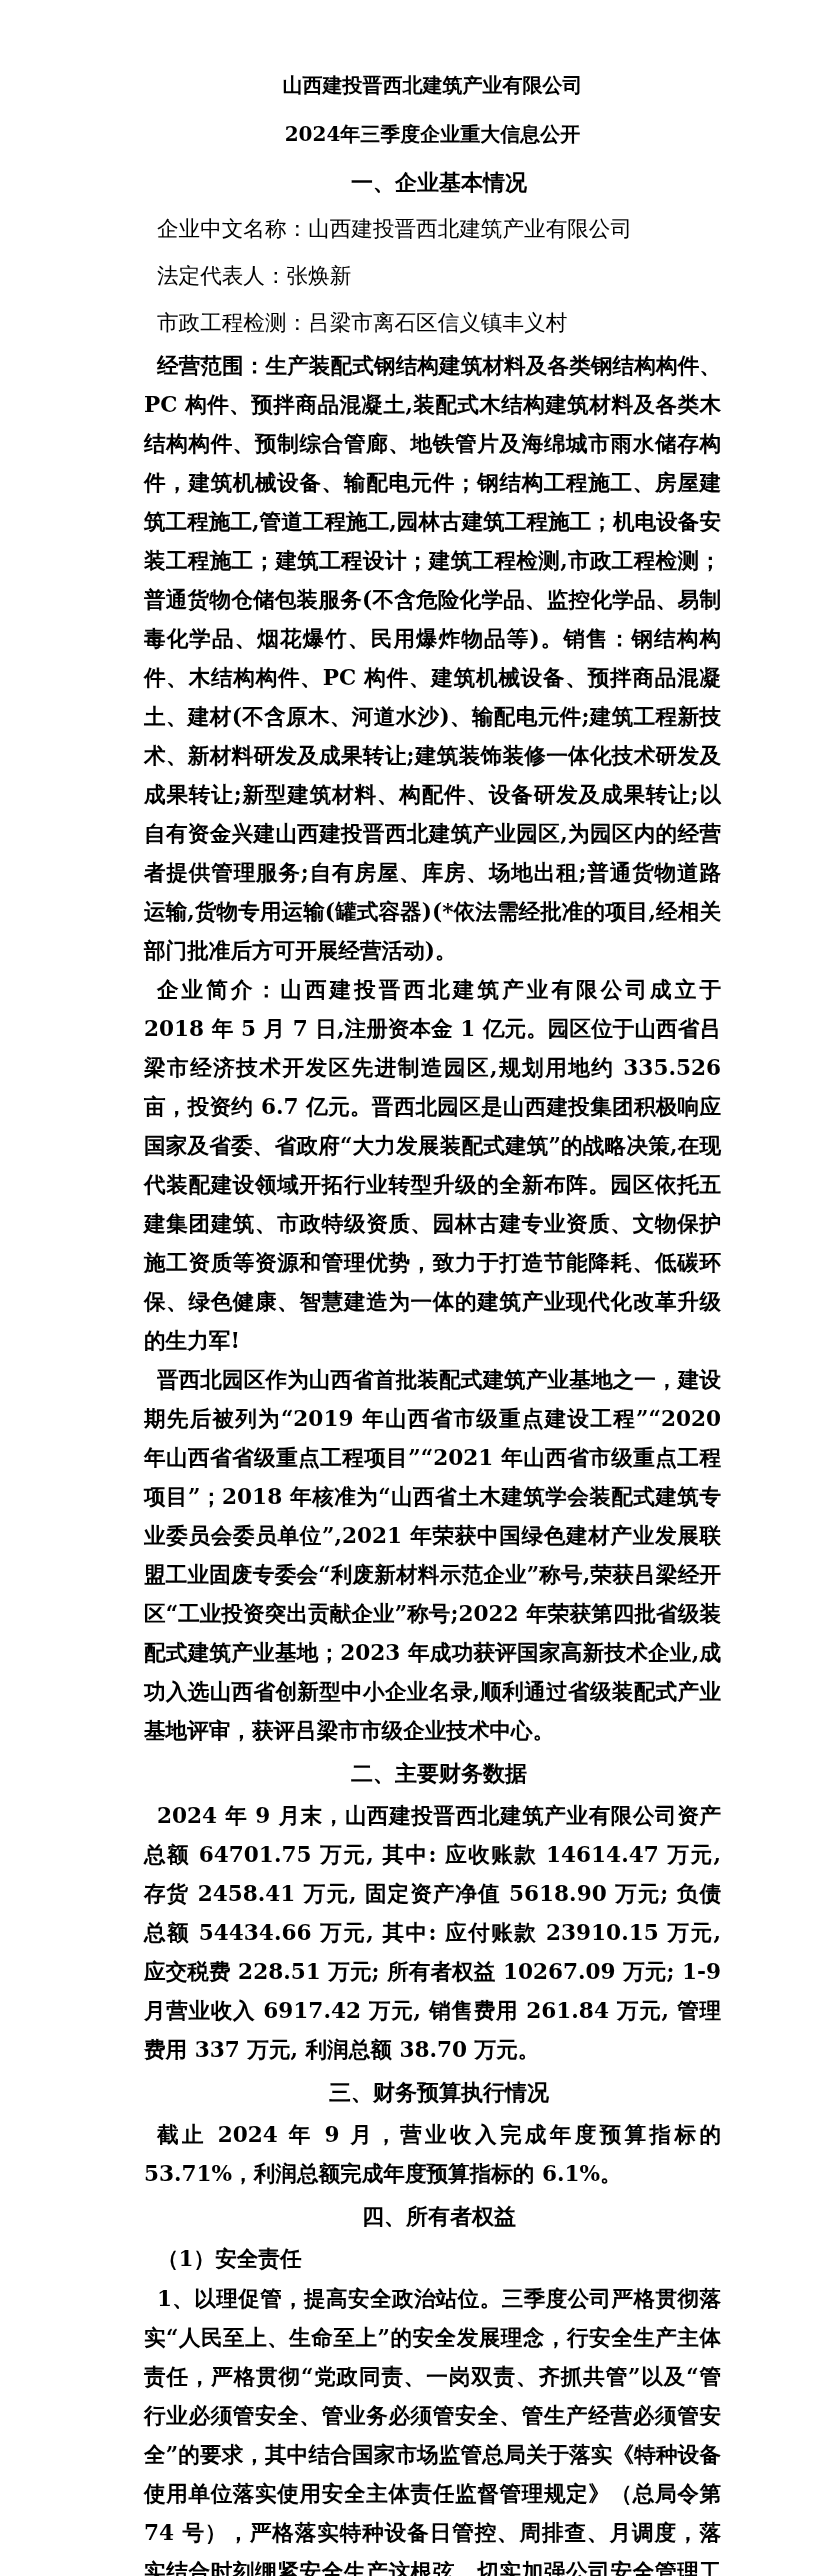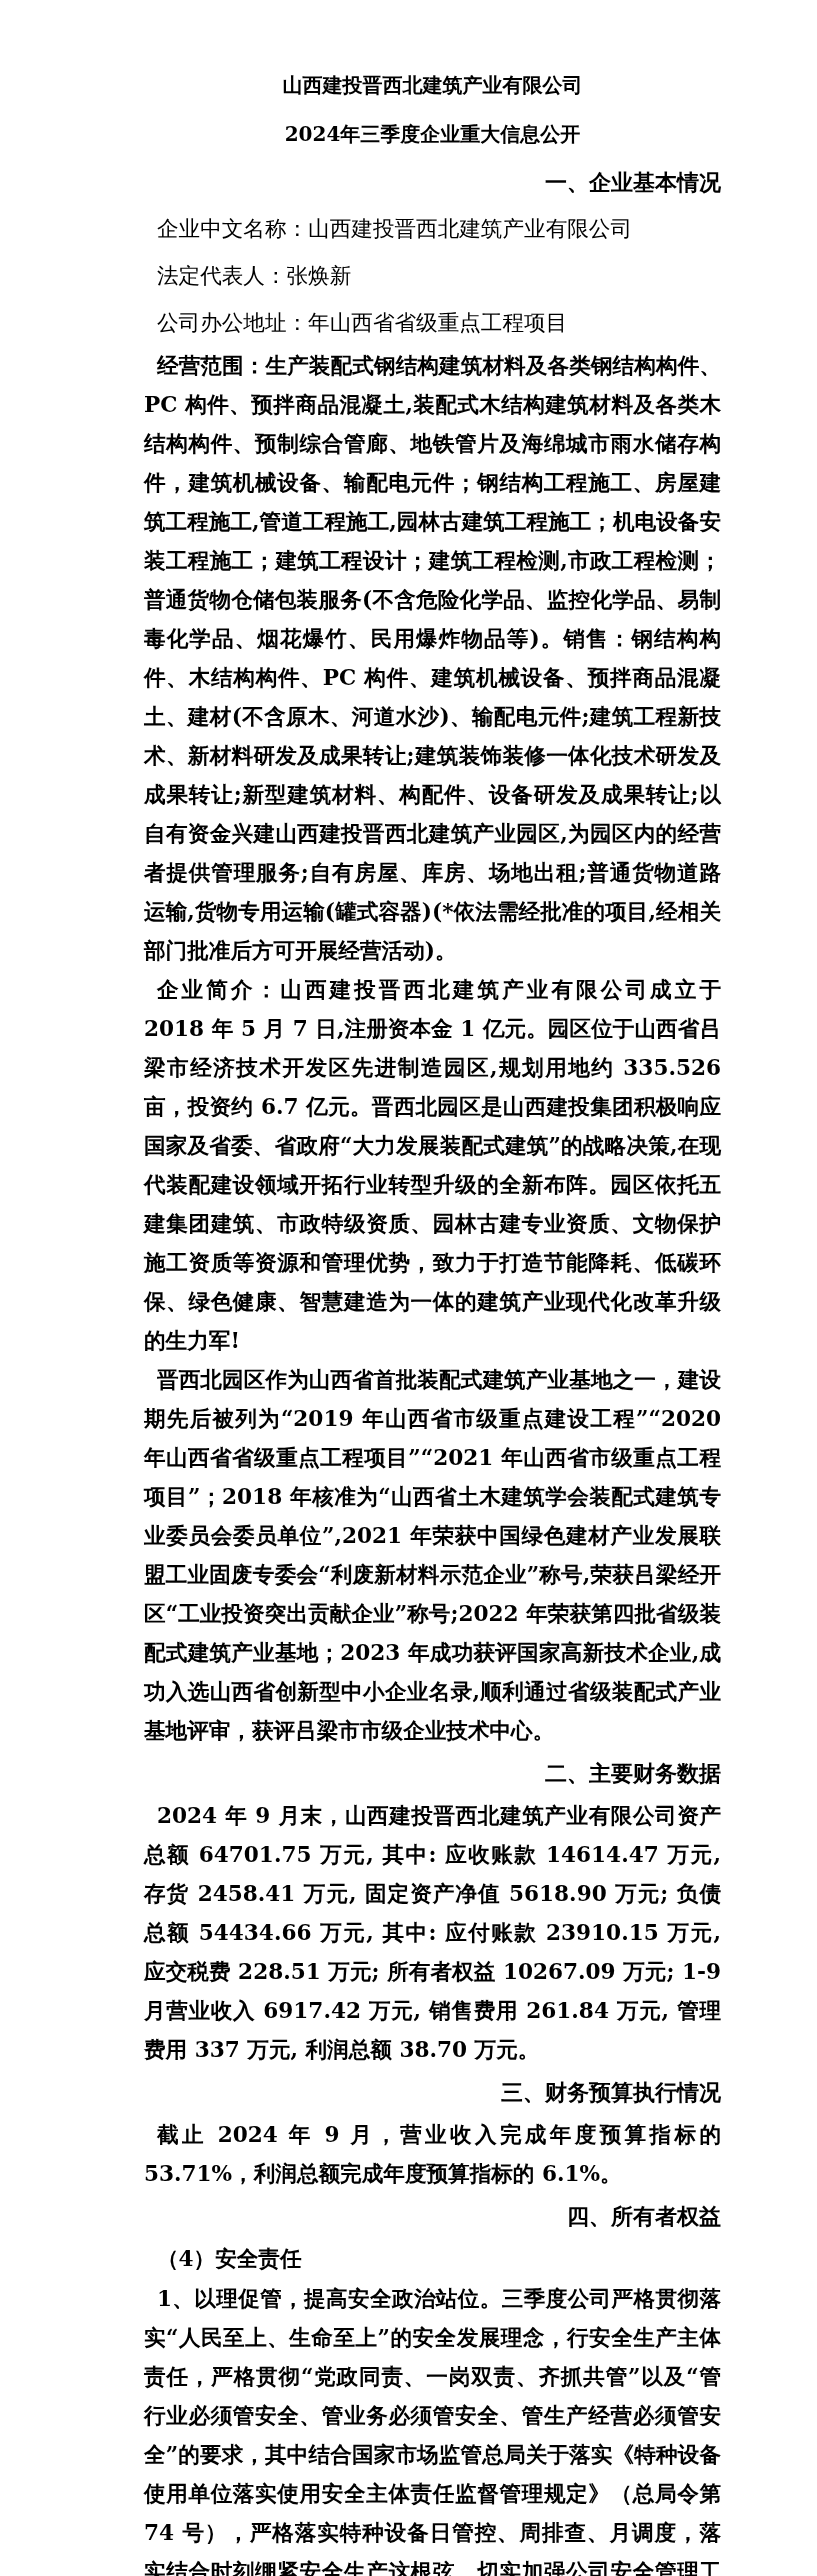--- a/index.html
+++ b/index.html
@@ -22,21 +22,21 @@
     font-weight: bold;
     text-align: center;
     line-height: 49px;
     text-indent: 0;
   }
   .h1 {
     font-weight: bold;
     font-size: 22px;
     line-height: 46px;
     text-indent: 0.6em;
-    text-align: right;
+    text-align: center;
   }
   .h2 {
     font-weight: bold;
     font-size: 21.6px;
     line-height: 40px;
     text-indent: 0.6em;
     text-align: left;
   }
   .field { line-height: 47px; text-indent: 0.6em; }
   .para  { line-height: 39px; text-indent: 0.6em; font-weight: bold; }
@@ -45,30 +45,30 @@
 <body>
 
 <div class="page">
 
   <div class="title">山西建投晋西北建筑产业有限公司</div>
   <div class="title">2024年三季度企业重大信息公开</div>
 
   <div class="h1">一、企业基本情况</div>
   <div class="field">企业中文名称：山西建投晋西北建筑产业有限公司</div>
   <div class="field">法定代表人：张焕新</div>
-  <div class="field">公司办公地址：年山西省省级重点工程项目</div>
+  <div class="field">市政工程检测：吕梁市离石区信义镇丰义村</div>
   <div class="para">经营范围：生产装配式钢结构建筑材料及各类钢结构构件、PC 构件、预拌商品混凝土,装配式木结构建筑材料及各类木结构构件、预制综合管廊、地铁管片及海绵城市雨水储存构件，建筑机械设备、输配电元件；钢结构工程施工、房屋建筑工程施工,管道工程施工,园林古建筑工程施工；机电设备安装工程施工；建筑工程设计；建筑工程检测,市政工程检测；普通货物仓储包装服务(不含危险化学品、监控化学品、易制毒化学品、烟花爆竹、民用爆炸物品等)。销售：钢结构构件、木结构构件、PC 构件、建筑机械设备、预拌商品混凝土、建材(不含原木、河道水沙)、输配电元件;建筑工程新技术、新材料研发及成果转让;建筑装饰装修一体化技术研发及成果转让;新型建筑材料、构配件、设备研发及成果转让;以自有资金兴建山西建投晋西北建筑产业园区,为园区内的经营者提供管理服务;自有房屋、库房、场地出租;普通货物道路运输,货物专用运输(罐式容器)(*依法需经批准的项目,经相关部门批准后方可开展经营活动)。</div>
   <div class="para">企业简介：山西建投晋西北建筑产业有限公司成立于 2018 年 5 月 7 日,注册资本金 1 亿元。园区位于山西省吕梁市经济技术开发区先进制造园区,规划用地约 335.526 亩，投资约 6.7 亿元。晋西北园区是山西建投集团积极响应国家及省委、省政府“大力发展装配式建筑”的战略决策,在现代装配建设领域开拓行业转型升级的全新布阵。园区依托五建集团建筑、市政特级资质、园林古建专业资质、文物保护施工资质等资源和管理优势，致力于打造节能降耗、低碳环保、绿色健康、智慧建造为一体的建筑产业现代化改革升级的生力军!</div>
   <div class="para">晋西北园区作为山西省首批装配式建筑产业基地之一，建设期先后被列为“2019 年山西省市级重点建设工程”“2020 年山西省省级重点工程项目”“2021 年山西省市级重点工程项目”；2018 年核准为“山西省土木建筑学会装配式建筑专业委员会委员单位”,2021 年荣获中国绿色建材产业发展联盟工业固废专委会“利废新材料示范企业”称号,荣获吕梁经开区“工业投资突出贡献企业”称号;2022 年荣获第四批省级装配式建筑产业基地；2023 年成功获评国家高新技术企业,成功入选山西省创新型中小企业名录,顺利通过省级装配式产业基地评审，获评吕梁市市级企业技术中心。</div>
 
   <div class="h1">二、主要财务数据</div>
   <div class="para">2024 年 9 月末，山西建投晋西北建筑产业有限公司资产总额 64701.75 万元, 其中: 应收账款 14614.47 万元, 存货 2458.41 万元, 固定资产净值 5618.90 万元; 负债总额 54434.66 万元, 其中: 应付账款 23910.15 万元, 应交税费 228.51 万元; 所有者权益 10267.09 万元; 1-9 月营业收入 6917.42 万元, 销售费用 261.84 万元, 管理费用 337 万元, 利润总额 38.70 万元。</div>
 
   <div class="h1">三、财务预算执行情况</div>
   <div class="para">截止 2024 年 9 月，营业收入完成年度预算指标的 53.71%，利润总额完成年度预算指标的 6.1%。</div>
 
   <div class="h1">四、所有者权益</div>
 
-  <div class="h2">（4）安全责任</div>
+  <div class="h2">（1）安全责任</div>
   <div class="para">1、以理促管，提高安全政治站位。三季度公司严格贯彻落实“人民至上、生命至上”的安全发展理念，行安全生产主体责任，严格贯彻“党政同责、一岗双责、齐抓共管”以及“管行业必须管安全、管业务必须管安全、管生产经营必须管安全”的要求，其中结合国家市场监管总局关于落实《特种设备使用单位落实使用安全主体责任监督管理规定》（总局令第 74 号），严格落实特种设备日管控、周排查、月调度，落实结合时刻绷紧安全生产这根弦，切实加强公司安全管理工作。</div>
 
 </div>
 
 
 </body></html>

